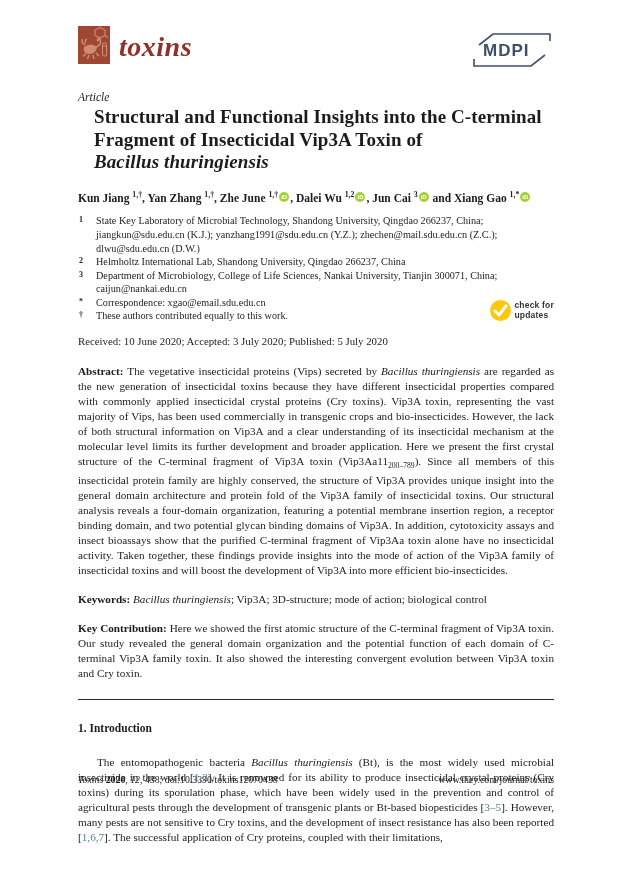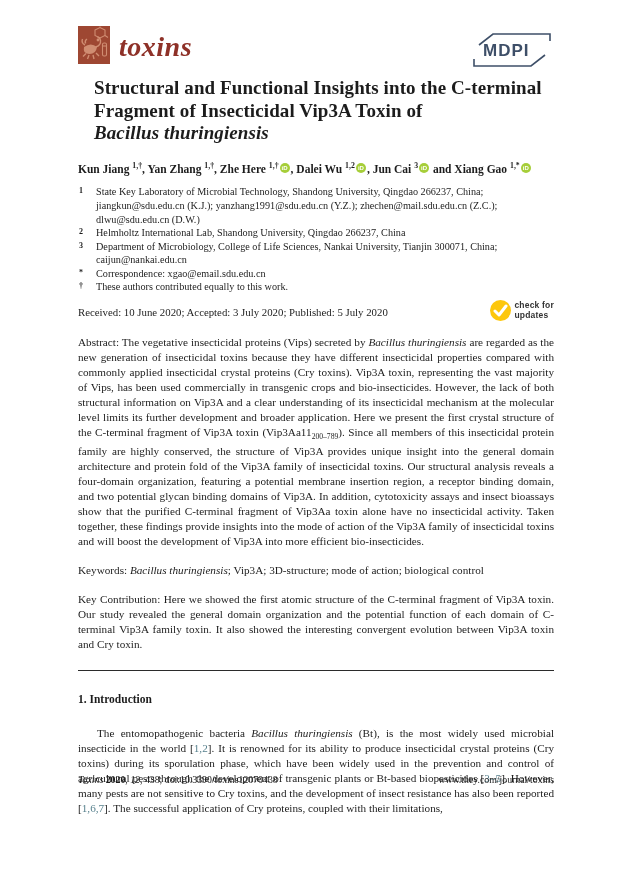--- a/index.html
+++ b/index.html
@@ -41,21 +41,21 @@
   
   .badge{position:absolute; right:0; top:300px; display:flex; align-items:center; gap:3px; cursor:pointer;}
   .badge-circle{width:21px; height:21px; border-radius:50%; background:var(--badge-yellow); position:relative; flex:none;}
   .badge-circle svg{position:absolute; left:3px; top:4px;}
   .badge-text{font-family:"Liberation Sans",sans-serif; font-size:8.5px; font-weight:bold; color:#333; line-height:9.5px; letter-spacing:.2px;}
   
   .para{font-size:11.2px; line-height:15px; text-align:justify;}
   .abstract{margin-top:17px;}
   .keywords{margin-top:14px;}
   .keycontrib{margin-top:14px;}
-  .para .bd{font-weight:normal;}
+  .para .bd{font-weight:bold;}
   .it{font-style:italic;}
   .bd{font-weight:bold;}
   .cite{color:var(--citation);}
   sub{font-size:68%;}
   sup{font-size:68%;}
   .rule{margin-top:18px; border:none; border-top:1px solid #2b2b2b; height:0;}
   .section-heading{margin-top:22px; font-size:11.5px; font-weight:bold;}
   .intro{margin-top:21px; text-indent:19px;}
   
   .footer{
@@ -96,23 +96,24 @@
         <svg width="84" height="40" viewBox="0 0 84 40">
           <g stroke="#3e4f68" fill="none" stroke-width="1.6">
             <path d="M9 15 L23 4 L80 4 L80 11"></path>
             <path d="M75 25 L61 36 L4 36 L4 29"></path>
           </g>
           <text x="13" y="26" font-family="Liberation Sans, sans-serif" font-size="17" font-weight="bold" fill="#3e4f68" letter-spacing="1">MDPI</text>
         </svg>
       </div>
     </div>
 
+    <div class="article-type">Article</div>
     <h1 class="title" style="margin:3px 0 0 16px;"><span>Structural and Functional Insights into the C-terminal</span><br><span>Fragment of Insecticidal Vip3A Toxin of</span><br><span class="it">Bacillus thuringiensis</span></h1>
 
-    <div class="authors"><span>Kun Jiang </span><sup>1,†</sup><span>, Yan Zhang </span><sup>1,†</sup><span>, Zhe Here </span><sup>1,†</sup><span class="orcid">iD</span><span>, Dalei Wu </span><sup>1,2</sup><span class="orcid">iD</span><span>, Jun Cai </span><sup>3</sup><span class="orcid">iD</span><span> and Xiang Gao </span><sup>1,*</sup><span class="orcid">iD</span></div>
+    <div class="authors"><span>Kun Jiang </span><sup>1,†</sup><span>, Yan Zhang </span><sup>1,†</sup><span>, Zhe June </span><sup>1,†</sup><span class="orcid">iD</span><span>, Dalei Wu </span><sup>1,2</sup><span class="orcid">iD</span><span>, Jun Cai </span><sup>3</sup><span class="orcid">iD</span><span> and Xiang Gao </span><sup>1,*</sup><span class="orcid">iD</span></div>
 
     <div class="affiliations">
       <div class="aff-row">
         <span class="aff-marker">1</span>
         <span class="aff-text">State Key Laboratory of Microbial Technology, Shandong University, Qingdao 266237, China; jiangkun@sdu.edu.cn (K.J.); yanzhang1991@sdu.edu.cn (Y.Z.); zhechen@mail.sdu.edu.cn (Z.C.); dlwu@sdu.edu.cn (D.W.)</span>
       </div>
       <div class="aff-row">
         <span class="aff-marker">2</span>
         <span class="aff-text">Helmholtz International Lab, Shandong University, Qingdao 266237, China</span>
       </div>

